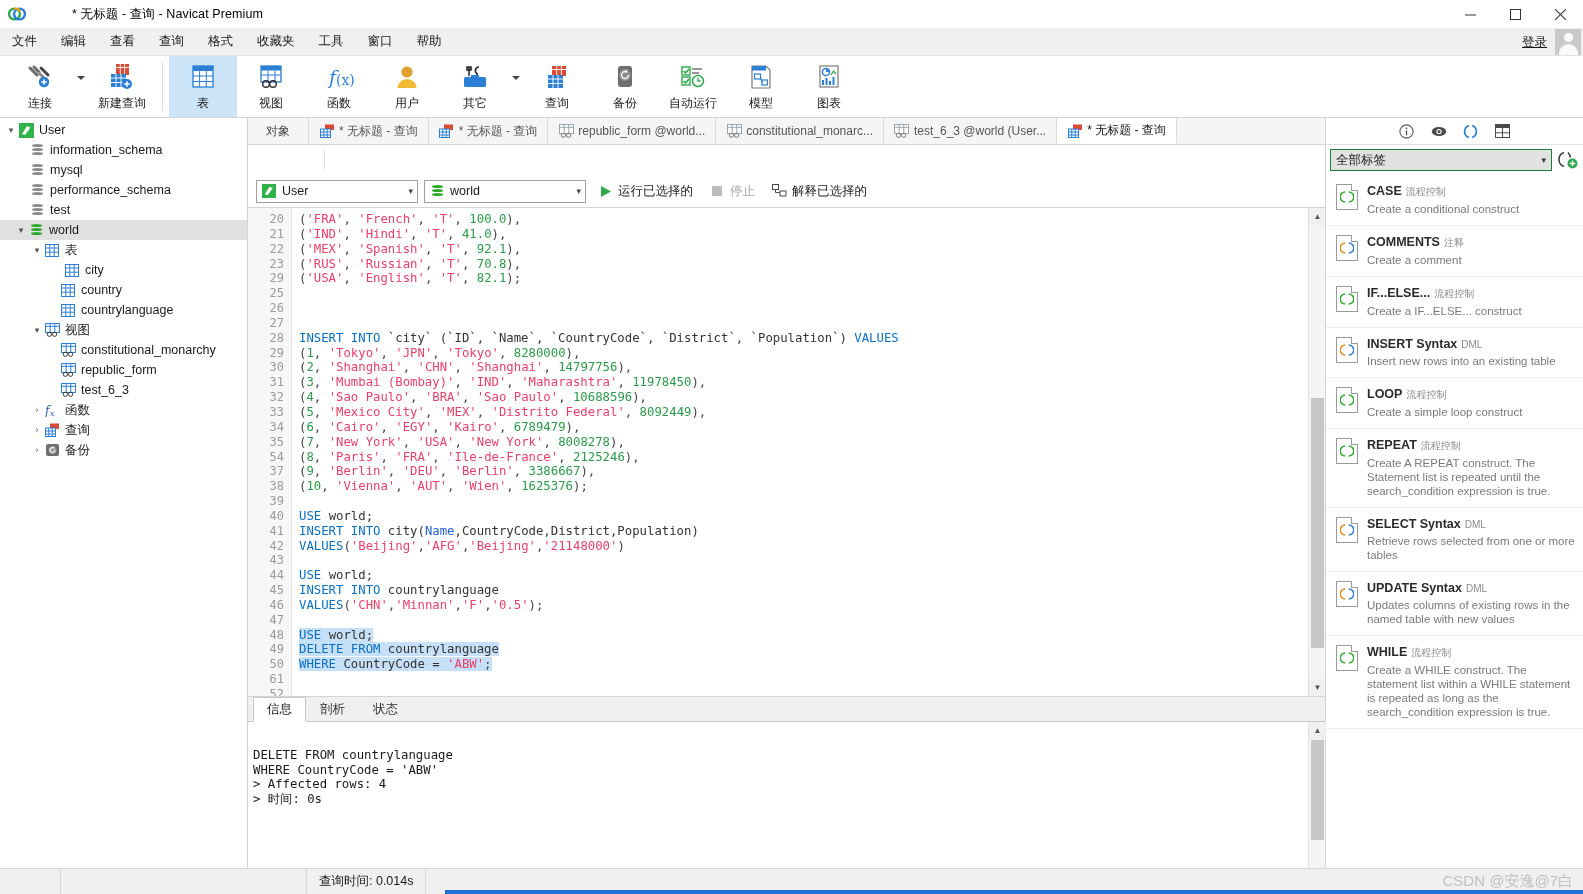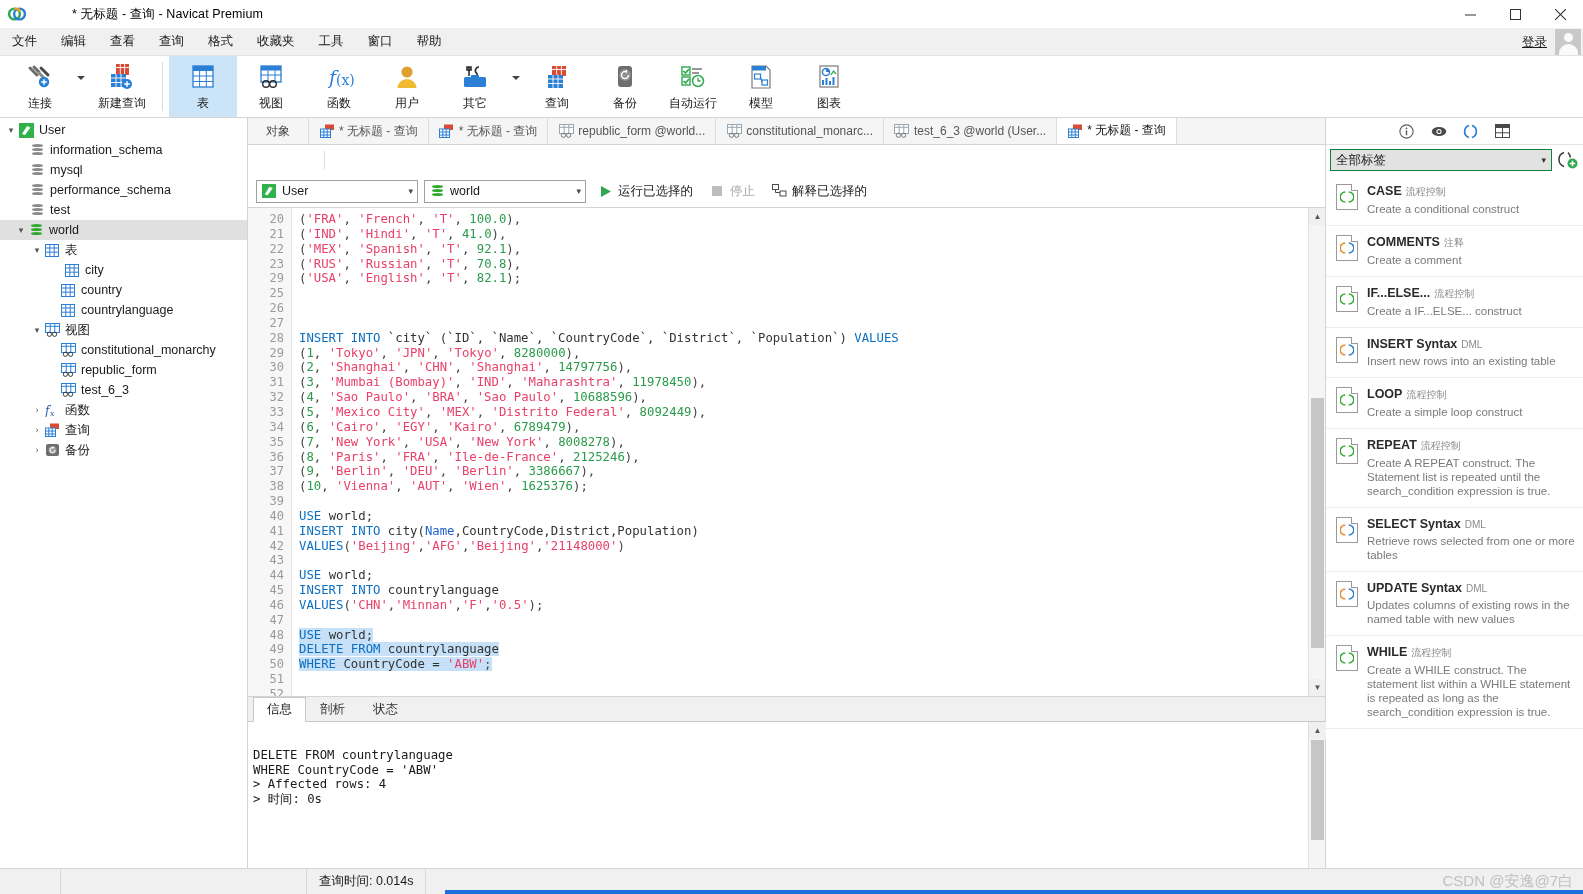--- a/index.html
+++ b/index.html
@@ -1088,36 +1088,36 @@
           <div>26</div>
           <div>27</div>
           <div>28</div>
           <div>29</div>
           <div>30</div>
           <div>31</div>
           <div>32</div>
           <div>33</div>
           <div>34</div>
           <div>35</div>
-          <div>36</div>
+          <div>54</div>
           <div>37</div>
           <div>38</div>
           <div>39</div>
           <div>40</div>
           <div>41</div>
           <div>42</div>
           <div>43</div>
           <div>44</div>
           <div>45</div>
           <div>46</div>
           <div>47</div>
           <div>48</div>
           <div>49</div>
           <div>50</div>
-          <div>51</div>
+          <div>61</div>
           <div>52</div>
         </div>
       <div class="code" id="code"><div><span class="p">(</span><span class="s">'FRA'</span><span class="p">, </span><span class="s">'French'</span><span class="p">, </span><span class="s">'T'</span><span class="p">, </span><span class="n">100.0</span><span class="p">),</span></div><div><span class="p">(</span><span class="s">'IND'</span><span class="p">, </span><span class="s">'Hindi'</span><span class="p">, </span><span class="s">'T'</span><span class="p">, </span><span class="n">41.0</span><span class="p">),</span></div><div><span class="p">(</span><span class="s">'MEX'</span><span class="p">, </span><span class="s">'Spanish'</span><span class="p">, </span><span class="s">'T'</span><span class="p">, </span><span class="n">92.1</span><span class="p">),</span></div><div><span class="p">(</span><span class="s">'RUS'</span><span class="p">, </span><span class="s">'Russian'</span><span class="p">, </span><span class="s">'T'</span><span class="p">, </span><span class="n">70.8</span><span class="p">),</span></div><div><span class="p">(</span><span class="s">'USA'</span><span class="p">, </span><span class="s">'English'</span><span class="p">, </span><span class="s">'T'</span><span class="p">, </span><span class="n">82.1</span><span class="p">);</span></div><div>&nbsp;</div><div>&nbsp;</div><div>&nbsp;</div><div><span class="k">INSERT INTO </span><span class="id">`city` (`ID`, `Name`, `CountryCode`, `District`, `Population`) </span><span class="k">VALUES</span></div><div><span class="p">(</span><span class="n">1</span><span class="p">, </span><span class="s">'Tokyo'</span><span class="p">, </span><span class="s">'JPN'</span><span class="p">, </span><span class="s">'Tokyo'</span><span class="p">, </span><span class="n">8280000</span><span class="p">),</span></div><div><span class="p">(</span><span class="n">2</span><span class="p">, </span><span class="s">'Shanghai'</span><span class="p">, </span><span class="s">'CHN'</span><span class="p">, </span><span class="s">'Shanghai'</span><span class="p">, </span><span class="n">14797756</span><span class="p">),</span></div><div><span class="p">(</span><span class="n">3</span><span class="p">, </span><span class="s">'Mumbai (Bombay)'</span><span class="p">, </span><span class="s">'IND'</span><span class="p">, </span><span class="s">'Maharashtra'</span><span class="p">, </span><span class="n">11978450</span><span class="p">),</span></div><div><span class="p">(</span><span class="n">4</span><span class="p">, </span><span class="s">'Sao Paulo'</span><span class="p">, </span><span class="s">'BRA'</span><span class="p">, </span><span class="s">'Sao Paulo'</span><span class="p">, </span><span class="n">10688596</span><span class="p">),</span></div><div><span class="p">(</span><span class="n">5</span><span class="p">, </span><span class="s">'Mexico City'</span><span class="p">, </span><span class="s">'MEX'</span><span class="p">, </span><span class="s">'Distrito Federal'</span><span class="p">, </span><span class="n">8092449</span><span class="p">),</span></div><div><span class="p">(</span><span class="n">6</span><span class="p">, </span><span class="s">'Cairo'</span><span class="p">, </span><span class="s">'EGY'</span><span class="p">, </span><span class="s">'Kairo'</span><span class="p">, </span><span class="n">6789479</span><span class="p">),</span></div><div><span class="p">(</span><span class="n">7</span><span class="p">, </span><span class="s">'New York'</span><span class="p">, </span><span class="s">'USA'</span><span class="p">, </span><span class="s">'New York'</span><span class="p">, </span><span class="n">8008278</span><span class="p">),</span></div><div><span class="p">(</span><span class="n">8</span><span class="p">, </span><span class="s">'Paris'</span><span class="p">, </span><span class="s">'FRA'</span><span class="p">, </span><span class="s">'Ile-de-France'</span><span class="p">, </span><span class="n">2125246</span><span class="p">),</span></div><div><span class="p">(</span><span class="n">9</span><span class="p">, </span><span class="s">'Berlin'</span><span class="p">, </span><span class="s">'DEU'</span><span class="p">, </span><span class="s">'Berlin'</span><span class="p">, </span><span class="n">3386667</span><span class="p">),</span></div><div><span class="p">(</span><span class="n">10</span><span class="p">, </span><span class="s">'Vienna'</span><span class="p">, </span><span class="s">'AUT'</span><span class="p">, </span><span class="s">'Wien'</span><span class="p">, </span><span class="n">1625376</span><span class="p">);</span></div><div>&nbsp;</div><div><span class="k">USE </span><span class="id">world;</span></div><div><span class="k">INSERT INTO </span><span class="id">city(</span><span class="kw">Name</span><span class="id">,CountryCode,District,Population)</span></div><div><span class="k">VALUES</span><span class="p">(</span><span class="s">'Beijing'</span><span class="p">,</span><span class="s">'AFG'</span><span class="p">,</span><span class="s">'Beijing'</span><span class="p">,</span><span class="s">'21148000'</span><span class="p">)</span></div><div>&nbsp;</div><div><span class="k">USE </span><span class="id">world;</span></div><div><span class="k">INSERT INTO </span><span class="id">countrylanguage</span></div><div><span class="k">VALUES</span><span class="p">(</span><span class="s">'CHN'</span><span class="p">,</span><span class="s">'Minnan'</span><span class="p">,</span><span class="s">'F'</span><span class="p">,</span><span class="s">'0.5'</span><span class="p">);</span></div><div>&nbsp;</div><div><span class="k hl">USE </span><span class="id hl">world;</span></div><div><span class="k hl">DELETE FROM </span><span class="id hl">countrylanguage</span></div><div><span class="k hl">WHERE </span><span class="id hl">CountryCode = </span><span class="s hl">'ABW'</span><span class="p hl">;</span></div><div>&nbsp;</div><div>&nbsp;</div></div>
       <div class="vscroll">
         <div class="sc-up">▲</div>
         <div class="sc-thumb" style="top:190px;height:250px"></div>
         <div class="sc-dn">▼</div>
       </div>
     </div>
 

